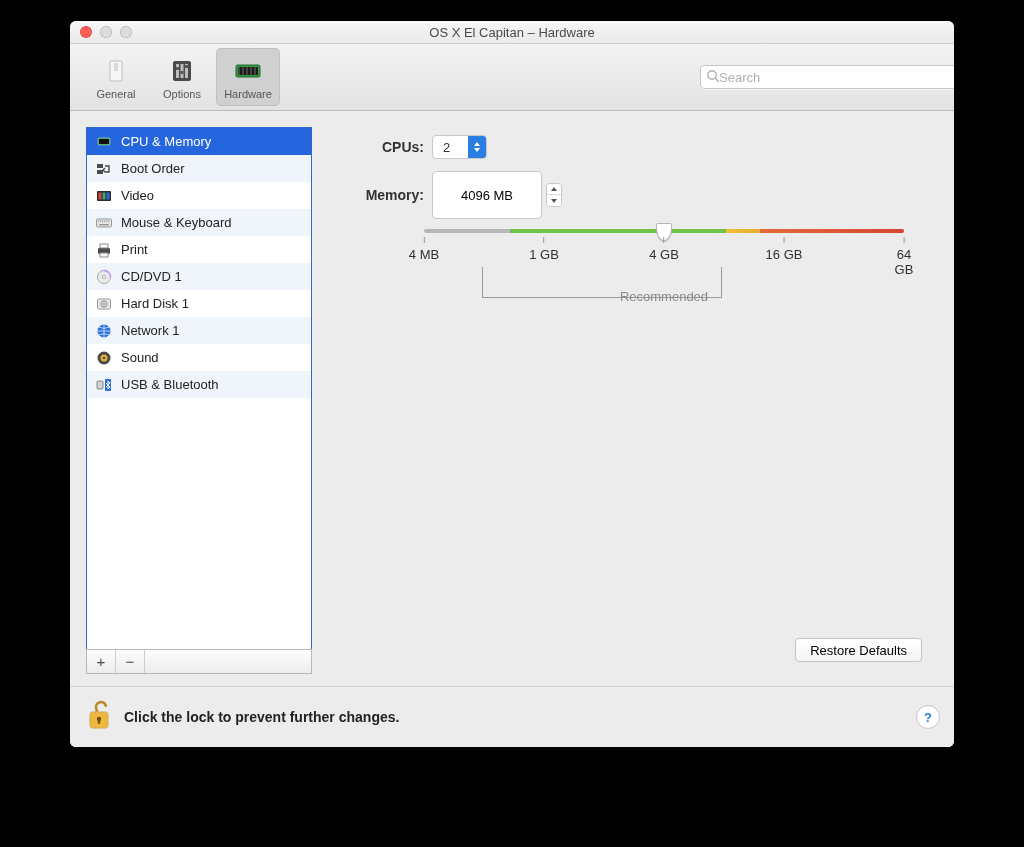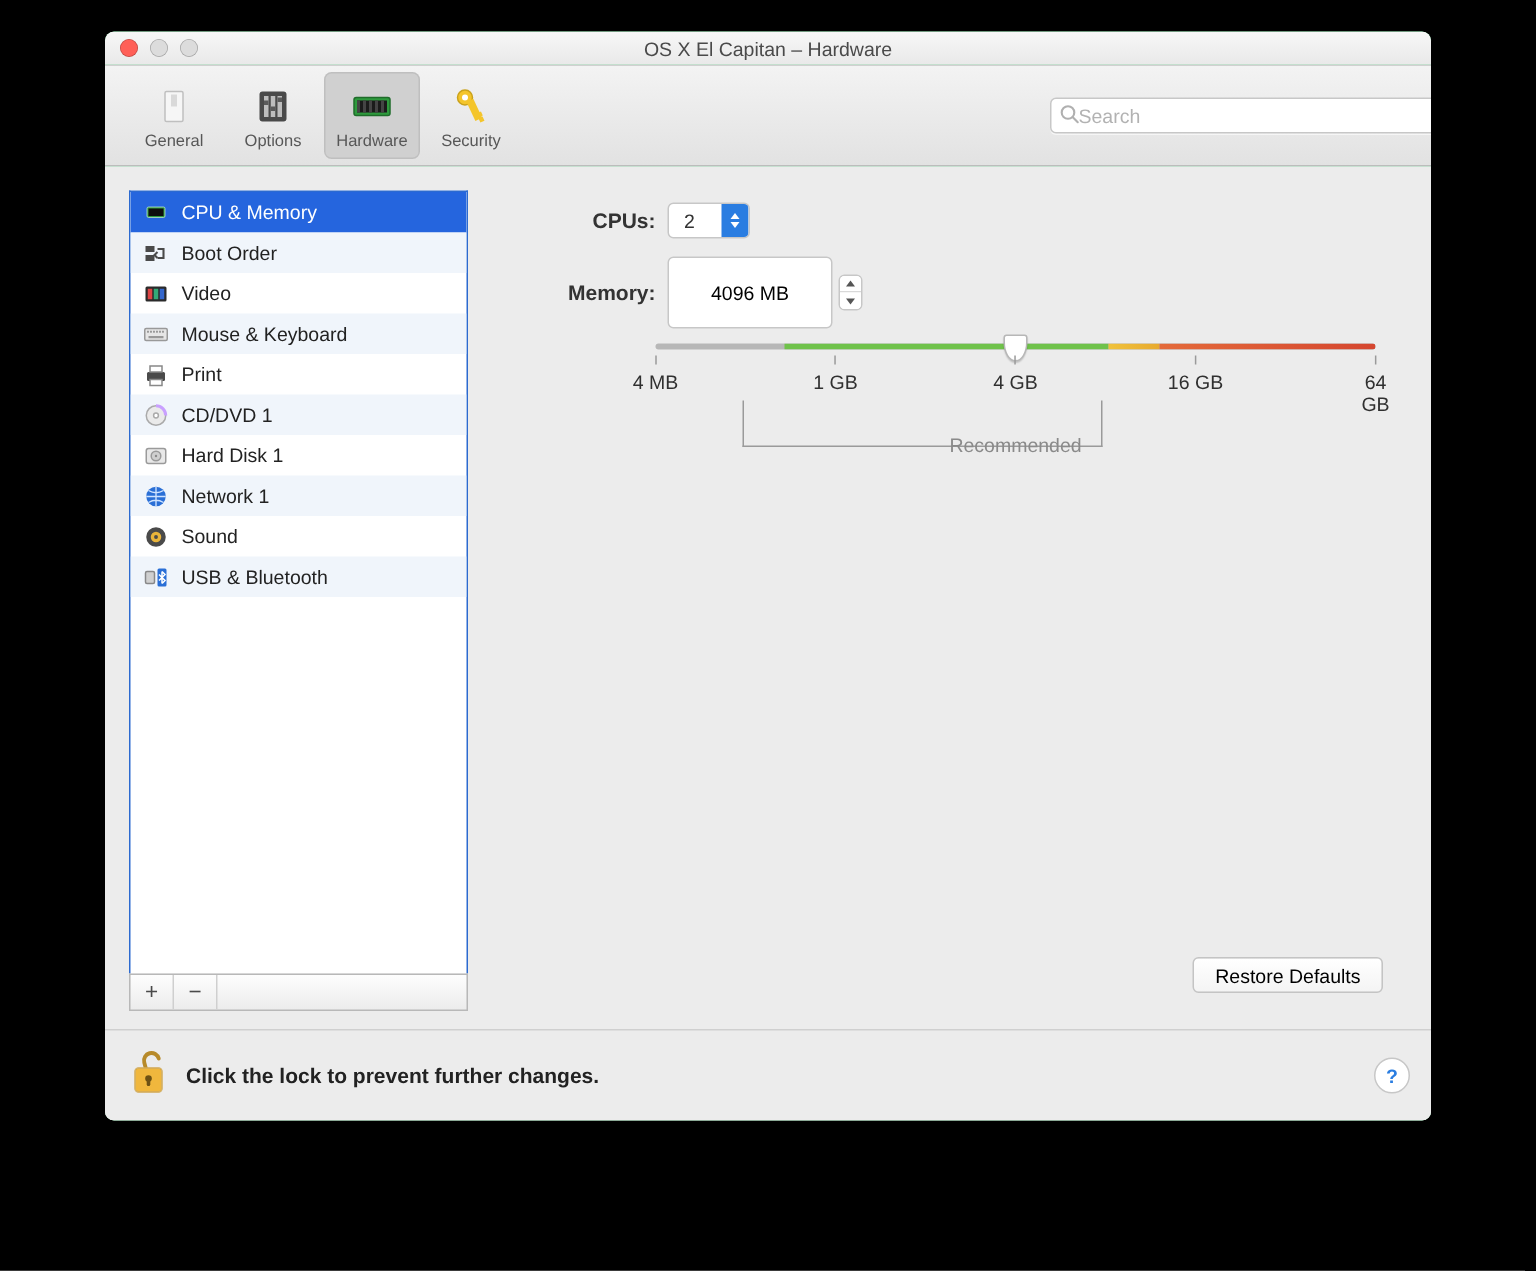--- a/index.html
+++ b/index.html
@@ -15,21 +15,21 @@
   .toolbtn{display:flex;flex-direction:column;align-items:center;justify-content:center;width:64px;height:58px;border-radius:5px;margin-right:2px;cursor:default;}
   .toolbtn.active{background:#d0d0d0;box-shadow:inset 0 0 0 1px rgba(0,0,0,.08);}
   .toolbtn .ticon{width:32px;height:32px;display:flex;align-items:center;justify-content:center;}
   .toolbtn .tlabel{font-size:11px;color:#575757;margin-top:1px;}
   .toolbar-spacer{flex:1;}
   .searchwrap{position:relative;width:240px;}
   .searchwrap input{width:100%;height:22px;border-radius:4px;border:1px solid #c7c7c7;background:#fff;padding:0 8px 0 18px;font-size:13px;color:#333;outline:none;box-shadow:0 1px 0 rgba(255,255,255,.6);}
   .searchwrap input::placeholder{color:#b2b2b2;}
   .searchwrap .sicon{position:absolute;left:6px;top:4px;color:#b0b0b0;}
   .content{flex:1;display:flex;flex-direction:column;background:#ececec;}
-  .mainrow{flex:1;display:flex;padding:16px 16px 12px 16px;gap:19px;}
+  .mainrow{flex:1;display:flex;padding:16px 16px 12px 16px;gap:6px;}
   .sidebar-outer{width:226px;display:flex;flex-direction:column;}
   .sidebar{flex:1;border:1px solid #2c6ad0;background:#fff;overflow:auto;border-bottom:none;}
   .sb-item{display:flex;align-items:center;height:27px;padding:0 8px;border-bottom:0;gap:8px;font-size:13px;color:#222;}
   .sb-item:nth-child(even){background:#f0f5fb;}
   .sb-item.selected{background:#2565de;color:#fff;}
   .sb-icon{width:18px;height:18px;display:flex;align-items:center;justify-content:center;flex-shrink:0;}
   .sb-actions{height:23px;border:1px solid #b8b8b8;background:linear-gradient(#fdfdfd,#ececec);display:flex;}
   .sb-actbtn{width:28px;display:flex;align-items:center;justify-content:center;border-right:1px solid #cfcfcf;font-size:15px;color:#4a4a4a;cursor:default;}
   .panel{flex:1;position:relative;}
   .row{display:flex;align-items:center;margin-bottom:12px;}
@@ -115,32 +115,20 @@
               <rect x="5" y="9" width="2" height="8" fill="#444"></rect>
               <rect x="9" y="9" width="2" height="8" fill="#444"></rect>
               <rect x="13" y="9" width="2" height="8" fill="#444"></rect>
               <rect x="17" y="9" width="2" height="8" fill="#444"></rect>
               <rect x="21" y="9" width="2" height="8" fill="#444"></rect>
             </svg>
         </div>
         <div class="tlabel">Hardware</div>
       </div>
 
-      <div class="toolbtn">
-        <div class="ticon">
-          <svg width="26" height="28" viewBox="0 0 26 28">
-              <circle cx="9" cy="8" r="5" fill="#f4c52b" stroke="#caa21b"></circle>
-              <circle cx="9" cy="8" r="2" fill="#fff"></circle>
-              <rect x="10" y="11" width="5" height="14" fill="#f4c52b" transform="rotate(-25 10 11)"></rect>
-              <rect x="16" y="19" width="4" height="3" fill="#f4c52b" transform="rotate(-25 16 19)"></rect>
-              <rect x="18" y="22" width="3" height="3" fill="#f4c52b" transform="rotate(-25 18 22)"></rect>
-            </svg>
-        </div>
-        <div class="tlabel">Security</div>
-      </div>
 
       <div class="toolbar-spacer"></div>
 
       <div class="searchwrap">
         <span class="sicon">
           <svg width="14" height="14" viewBox="0 0 14 14">
               <circle cx="6" cy="6" r="4.2" fill="none" stroke="#b0b0b0" stroke-width="1.4"></circle>
               <line x1="9.2" y1="9.2" x2="12.5" y2="12.5" stroke="#b0b0b0" stroke-width="1.4" stroke-linecap="round"></line>
             </svg>
         </span>

